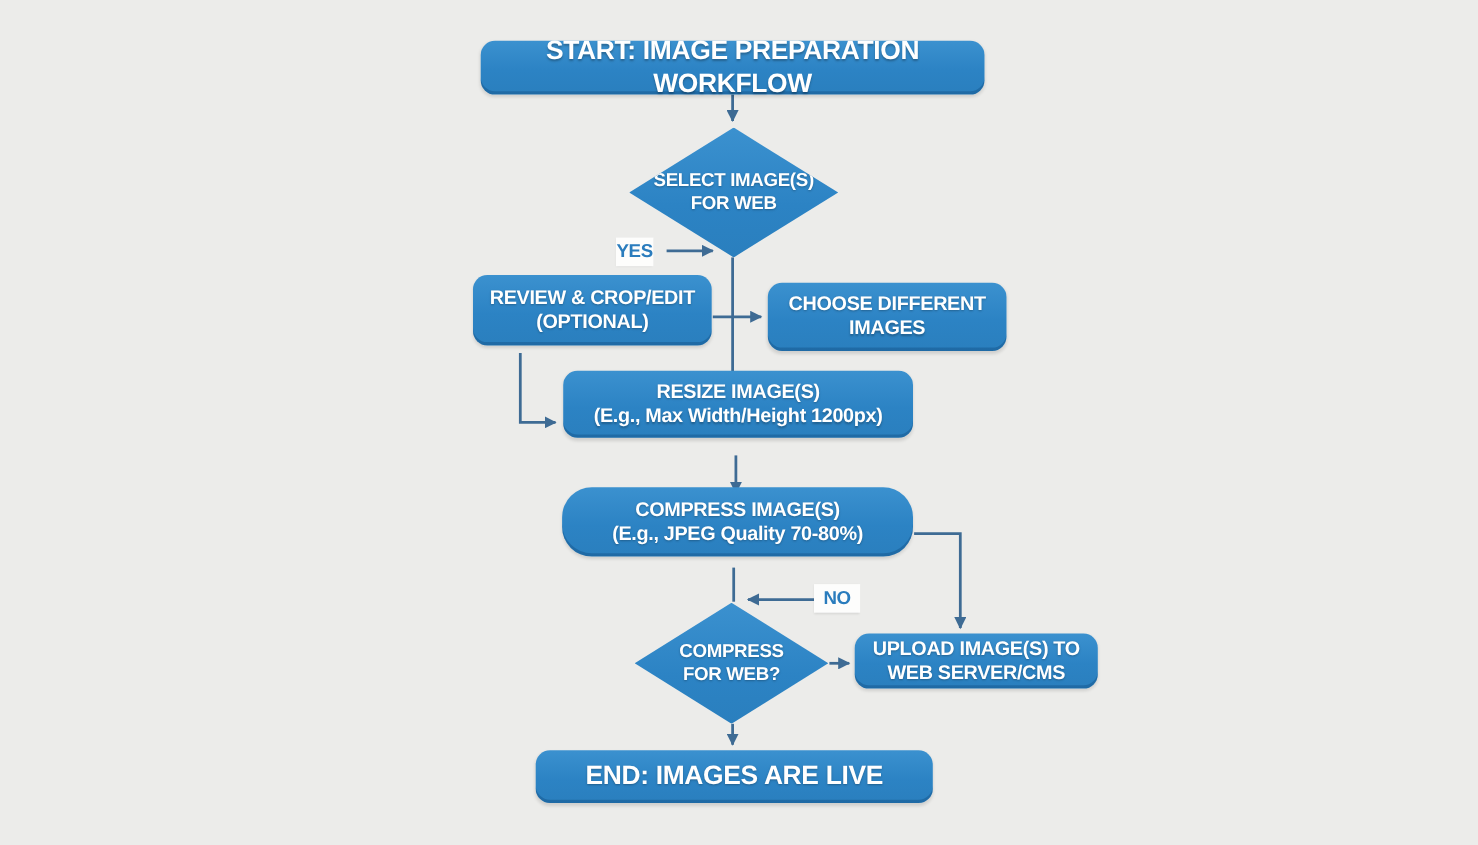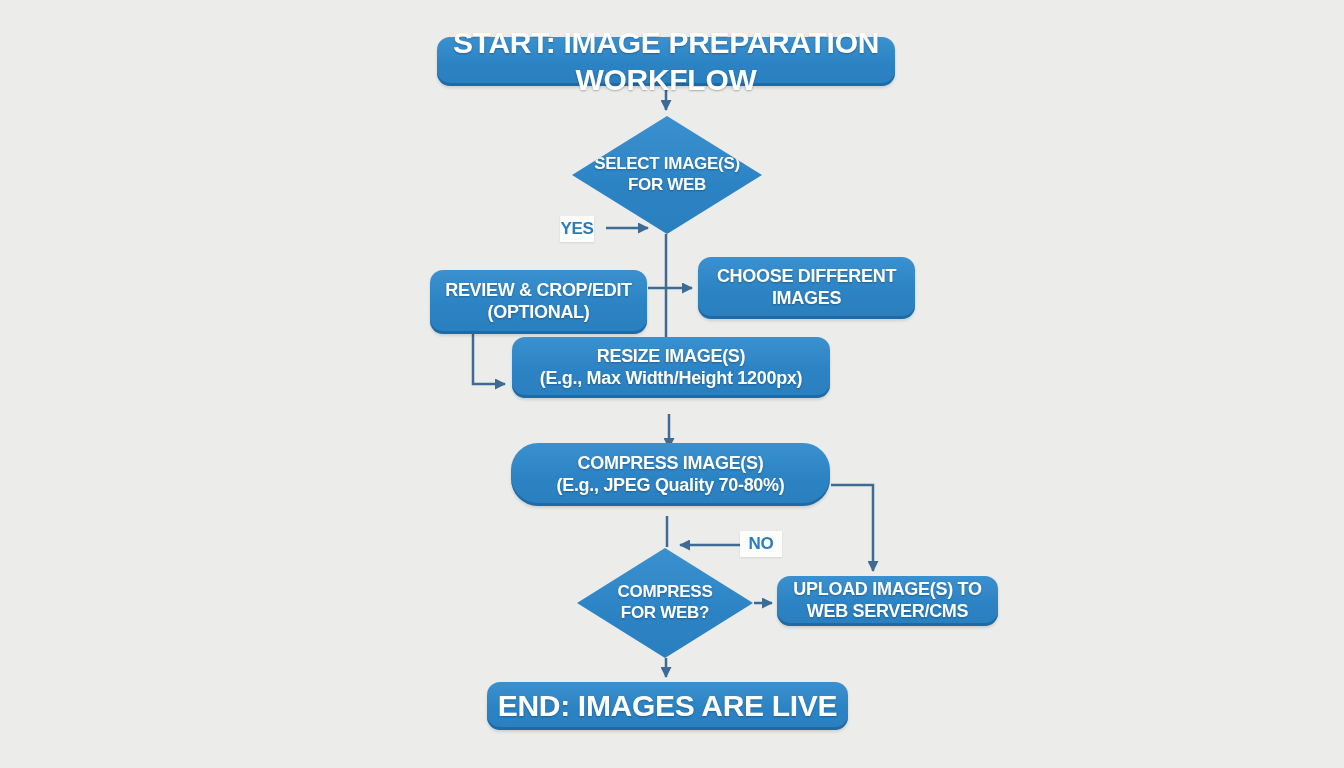--- a/index.html
+++ b/index.html
@@ -36,21 +36,21 @@
     line-height: 1.22;
   }
   .rect {
     border-radius: 13px;
     box-shadow: inset 0 -3px 0 rgba(12,70,120,0.35), 0 2px 3px rgba(0,0,0,0.12);
   }
   .diamond {
     clip-path: polygon(50% 0%, 100% 50%, 50% 100%, 0% 50%);
     background: linear-gradient(180deg, #3b91cf 0%, #2c83c4 60%, #2a7fbe 100%);
   }
-  .big-text { font-size: 30px; }
+  .big-text { font-size: 24px; }
   .mid-text { font-size: 18px; }
   .dia-text { font-size: 17px; }
   .edge-label {
     position: absolute;
     display: flex;
     align-items: center;
     justify-content: center;
     background: #fdfdfc;
     color: #2a7cbd;
     font-weight: bold;
@@ -89,21 +89,21 @@
 
   <div class="node diamond dia-text" style="left:572px; top:116px; width:190px; height:118px;">
     <span>SELECT IMAGE(S)</span>
     <span>FOR WEB</span>
   </div>
 
   <div class="edge-label" style="left:560px; top:216px; width:34px; height:26px;">
     <span>YES</span>
   </div>
 
-  <div class="node rect mid-text" style="left:430px; top:270px; width:217px; height:64px;">
+  <div class="node rect mid-text" style="left:430px; top:250px; width:217px; height:64px;">
     <span>REVIEW &amp; CROP/EDIT</span>
     <span>(OPTIONAL)</span>
   </div>
 
   <div class="node rect mid-text" style="left:698px; top:257px; width:217px; height:62px;">
     <span>CHOOSE DIFFERENT</span>
     <span>IMAGES</span>
   </div>
 
   <div class="node rect mid-text" style="left:512px; top:337px; width:318px; height:61px;">

